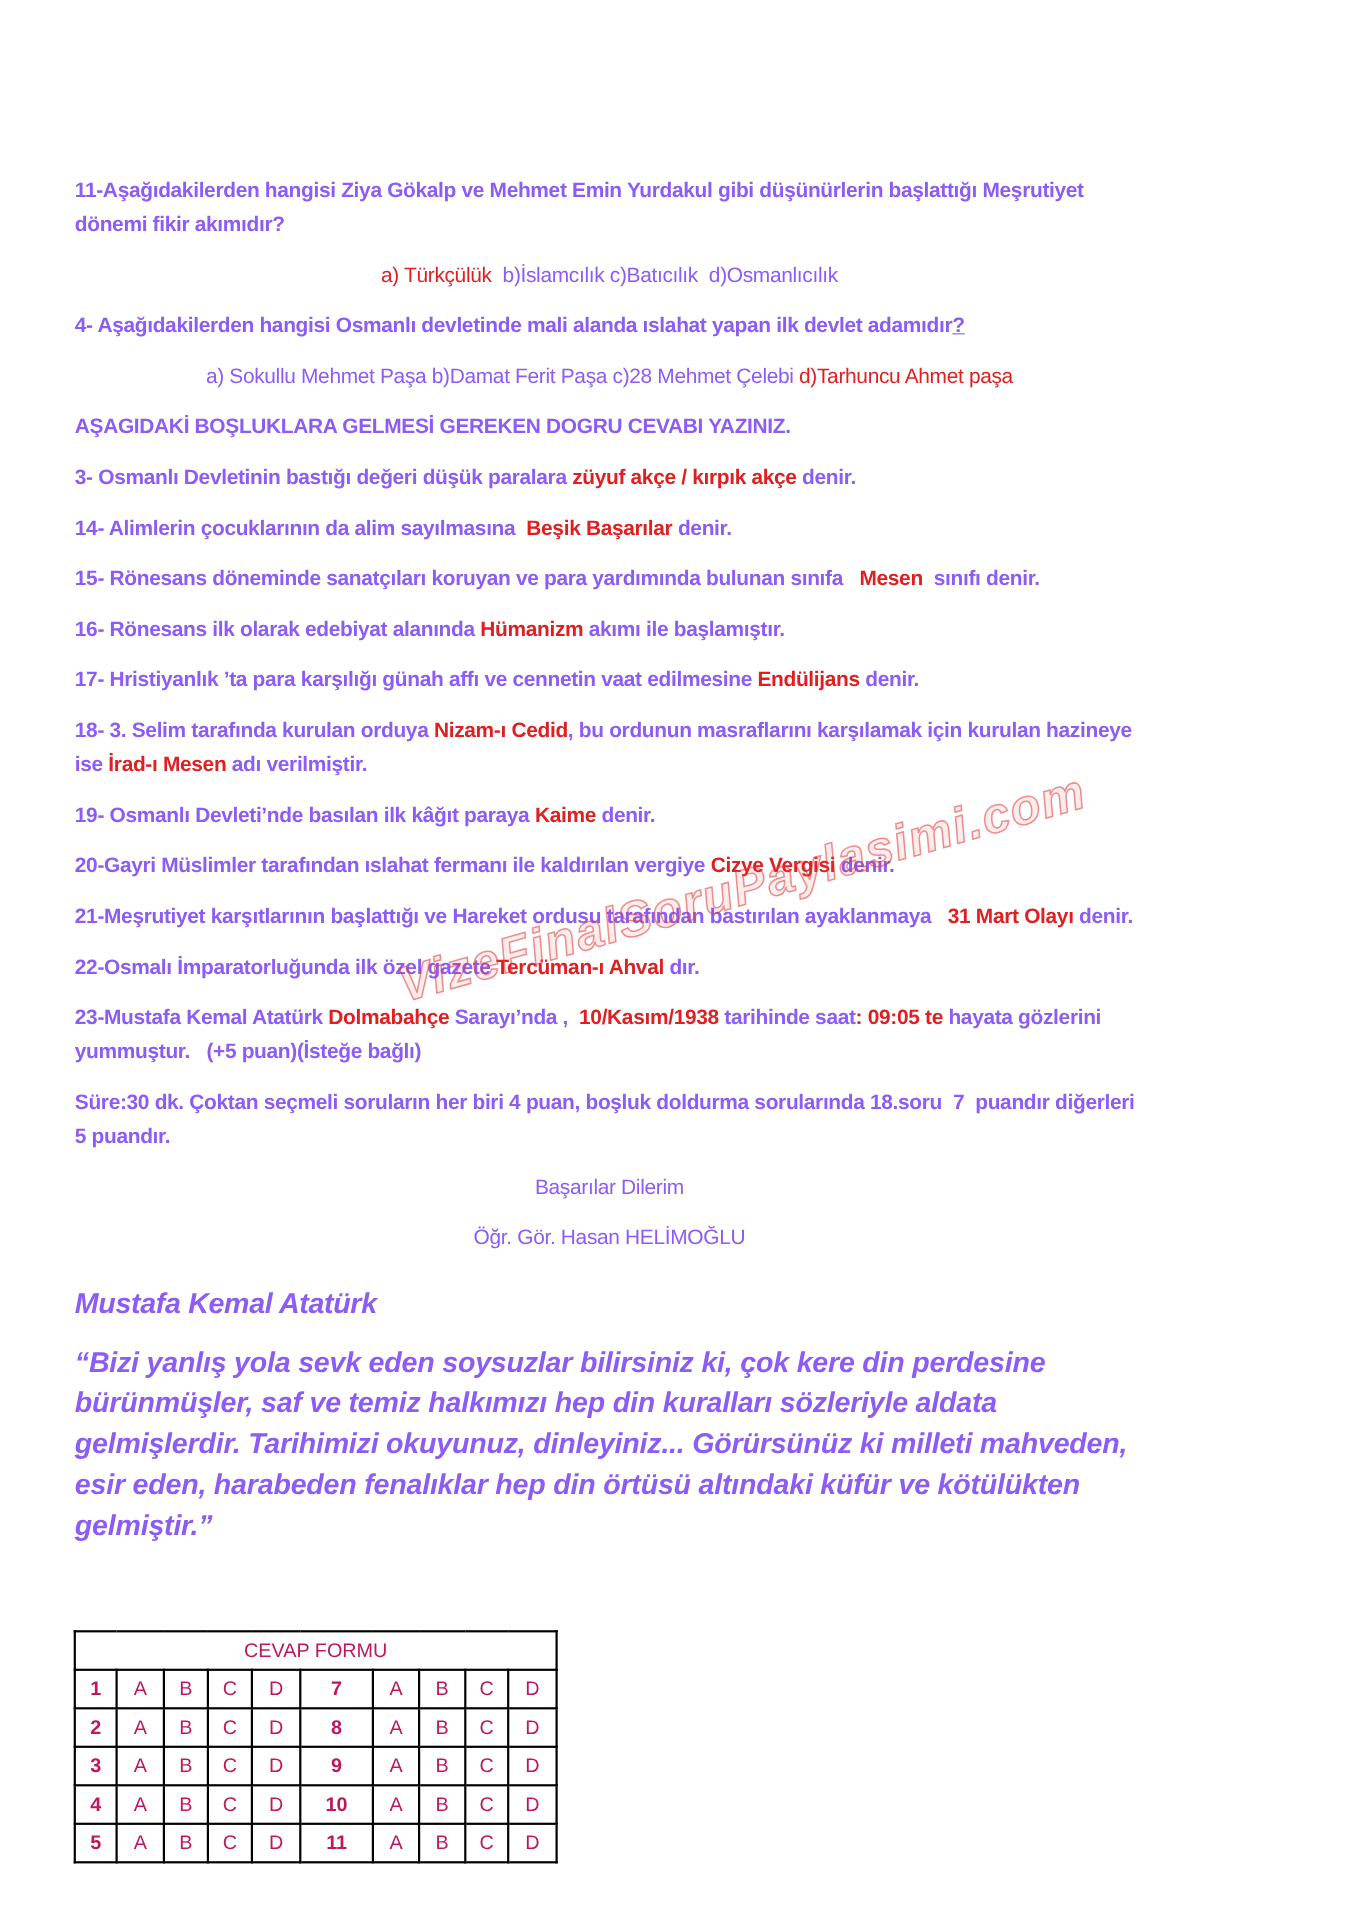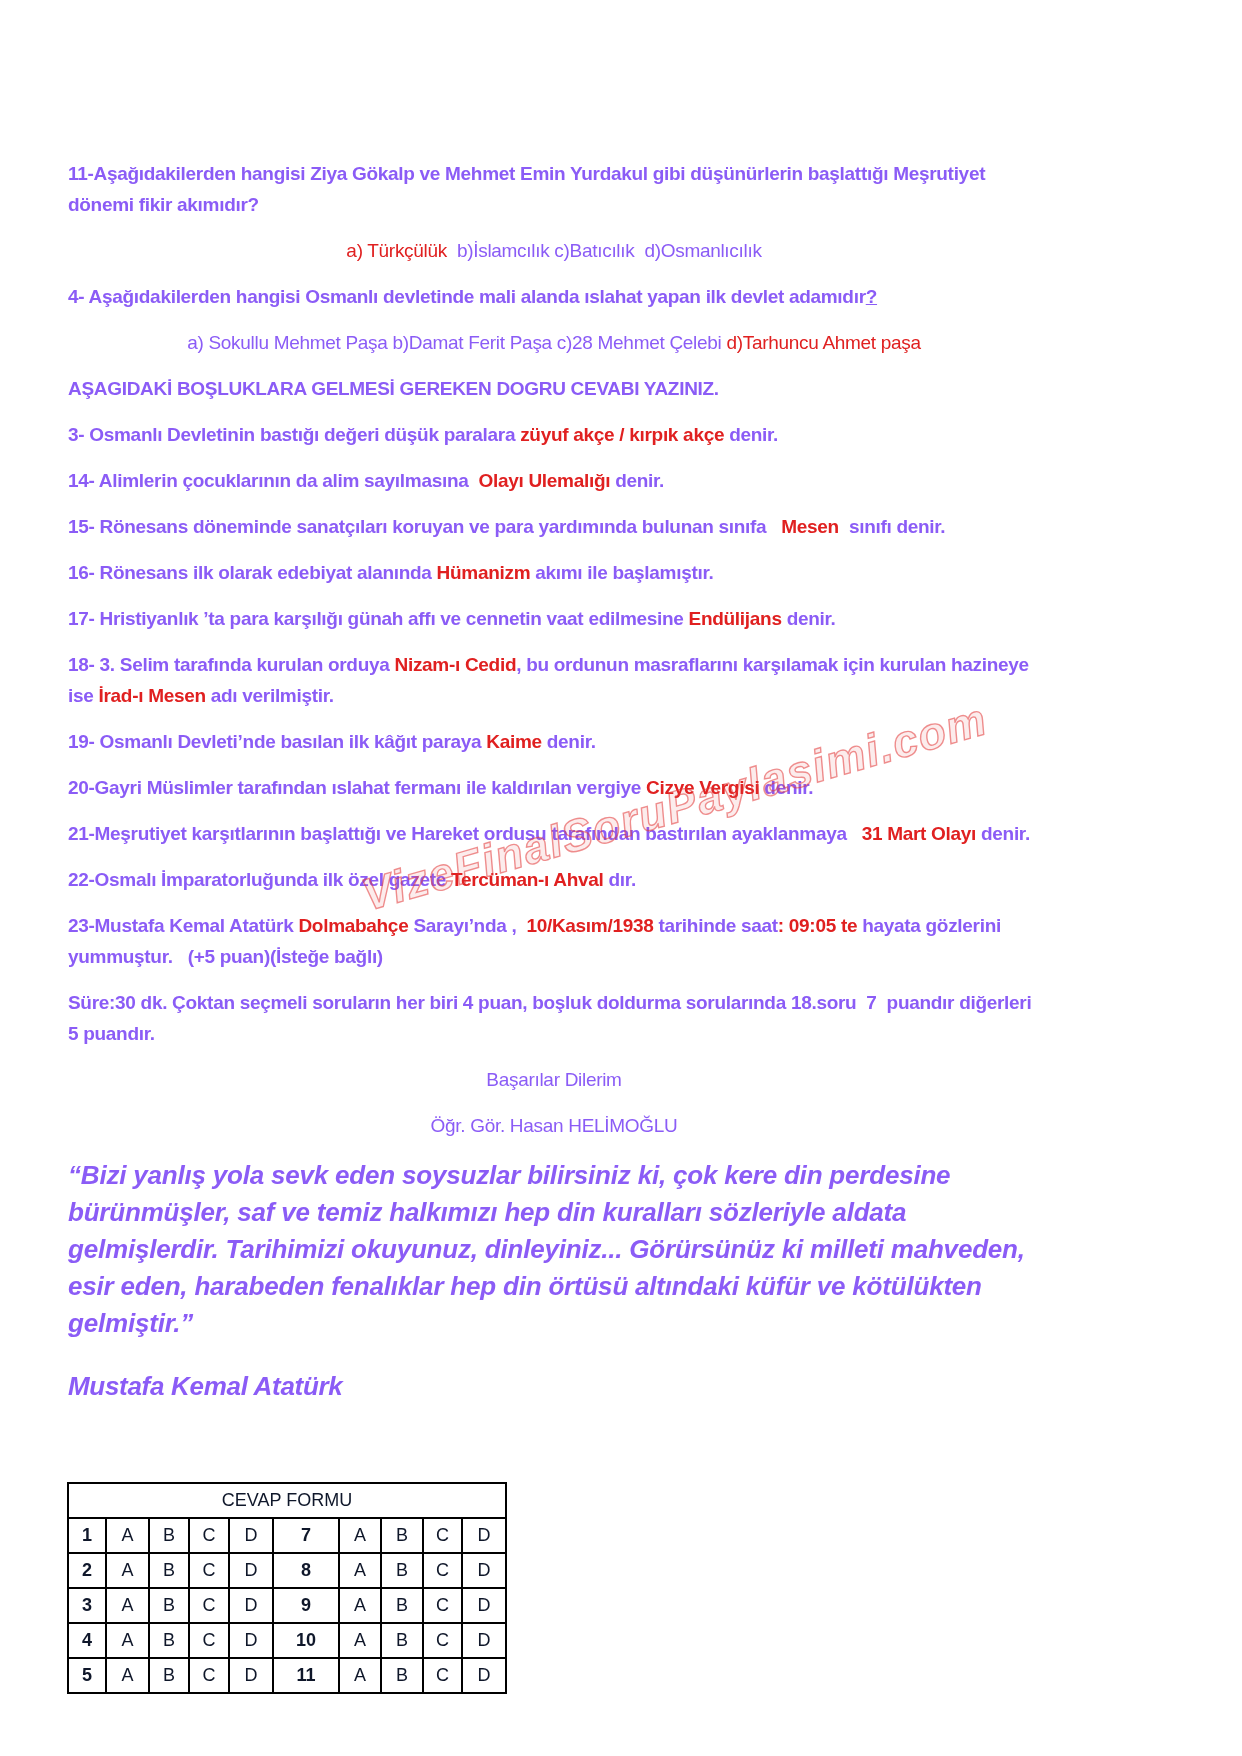--- a/index.html
+++ b/index.html
@@ -77,54 +77,54 @@
   }
   table.answer-form th,
   table.answer-form td {
     border: 2px solid #000000;
     height: 33px;
     padding: 0;
     text-align: center;
     vertical-align: middle;
     font-size: 18px;
     font-weight: 400;
-    color: #0f172a;
+    color: #be185d;
   }
   table.answer-form th { font-weight: 400; }
   table.answer-form td.num { font-weight: 700; }
 </style>
 </head>
 <body>
 
 <div class="page">
 
   <div class="watermark">VizeFinalSoruPaylasimi.com</div>
 
   <main class="content" id="paragraphs">
       <p class="par bold"><span class="seg black">11-Aşağıdakilerden hangisi Ziya Gökalp ve Mehmet Emin Yurdakul gibi düşünürlerin başlattığı Meşrutiyet dönemi fikir akımıdır?</span></p>
       <p class="par regular"><span class="seg red">a) Türkçülük</span><span class="seg black">  b)İslamcılık c)Batıcılık  d)Osmanlıcılık</span></p>
       <p class="par bold"><span class="seg black">4- Aşağıdakilerden hangisi Osmanlı devletinde mali alanda ıslahat yapan ilk devlet adamıdır</span><span class="seg black u">?</span></p>
       <p class="par regular"><span class="seg black">a) Sokullu Mehmet Paşa b)Damat Ferit Paşa c)28 Mehmet Çelebi </span><span class="seg red">d)Tarhuncu Ahmet paşa</span></p>
       <p class="par bold"><span class="seg black">AŞAGIDAKİ BOŞLUKLARA GELMESİ GEREKEN DOGRU CEVABI YAZINIZ.</span></p>
       <p class="par bold"><span class="seg black">3- Osmanlı Devletinin bastığı değeri düşük paralara </span><span class="seg red">züyuf akçe / kırpık akçe</span><span class="seg black"> denir.</span></p>
-      <p class="par bold"><span class="seg black">14- Alimlerin çocuklarının da alim sayılmasına  </span><span class="seg red">Olayı Ulemalığı</span><span class="seg black"> denir.</span></p>
+      <p class="par bold"><span class="seg black">14- Alimlerin çocuklarının da alim sayılmasına  </span><span class="seg red">Beşik Başarılar</span><span class="seg black"> denir.</span></p>
       <p class="par bold"><span class="seg black">15- Rönesans döneminde sanatçıları koruyan ve para yardımında bulunan sınıfa   </span><span class="seg red">Mesen</span><span class="seg black">  sınıfı denir.</span></p>
       <p class="par bold"><span class="seg black">16- Rönesans ilk olarak edebiyat alanında </span><span class="seg red">Hümanizm</span><span class="seg black"> akımı ile başlamıştır.</span></p>
       <p class="par bold"><span class="seg black">17- Hristiyanlık ’ta para karşılığı günah affı ve cennetin vaat edilmesine </span><span class="seg red">Endülijans</span><span class="seg black"> denir.</span></p>
       <p class="par bold"><span class="seg black">18- 3. Selim tarafında kurulan orduya </span><span class="seg red">Nizam-ı Cedid</span><span class="seg black">, bu ordunun masraflarını karşılamak için kurulan hazineye ise </span><span class="seg red">İrad-ı Mesen</span><span class="seg black"> adı verilmiştir.</span></p>
       <p class="par bold"><span class="seg black">19- Osmanlı Devleti’nde basılan ilk kâğıt paraya </span><span class="seg red">Kaime</span><span class="seg black"> denir.</span></p>
       <p class="par bold"><span class="seg black">20-Gayri Müslimler tarafından ıslahat fermanı ile kaldırılan vergiye </span><span class="seg red">Cizye Vergisi</span><span class="seg black"> denir.</span></p>
       <p class="par bold"><span class="seg black">21-Meşrutiyet karşıtlarının başlattığı ve Hareket ordusu tarafından bastırılan ayaklanmaya   </span><span class="seg red">31 Mart Olayı</span><span class="seg black"> denir.</span></p>
       <p class="par bold"><span class="seg black">22-Osmalı İmparatorluğunda ilk özel gazete </span><span class="seg red">Tercüman-ı Ahval</span><span class="seg black"> dır.</span></p>
       <p class="par bold"><span class="seg black">23-Mustafa Kemal Atatürk </span><span class="seg red">Dolmabahçe</span><span class="seg black"> Sarayı’nda ,  </span><span class="seg red">10/Kasım/1938</span><span class="seg black"> tarihinde saat</span><span class="seg red">: 09:05 te</span><span class="seg black"> hayata gözlerini yummuştur.   (+5 puan)(İsteğe bağlı)</span></p>
       <p class="par bold"><span class="seg black">Süre:30 dk. Çoktan seçmeli soruların her biri 4 puan, boşluk doldurma sorularında 18.soru  7  puandır diğerleri 5 puandır.</span></p>
       <p class="par regular"><span class="seg black">Başarılar Dilerim</span></p>
       <p class="par regular"><span class="seg black">Öğr. Gör. Hasan HELİMOĞLU</span></p>
+      <p class="par signature"><span class="seg black">Mustafa Kemal Atatürk</span></p>
       <p class="par quote"><span class="seg black">“Bizi yanlış yola sevk eden soysuzlar bilirsiniz ki, çok kere din perdesine bürünmüşler, saf ve temiz halkımızı hep din kuralları sözleriyle aldata gelmişlerdir. Tarihimizi okuyunuz, dinleyiniz... Görürsünüz ki milleti mahveden, esir eden, harabeden fenalıklar hep din örtüsü altındaki küfür ve kötülükten gelmiştir.”</span></p>
-      <p class="par signature"><span class="seg black">Mustafa Kemal Atatürk</span></p>
     </main>
 
   <table class="answer-form">
     <colgroup id="af-cols">
         <col style="width: 38px;">
         <col style="width: 43px;">
         <col style="width: 40px;">
         <col style="width: 40px;">
         <col style="width: 44px;">
         <col style="width: 66px;">

